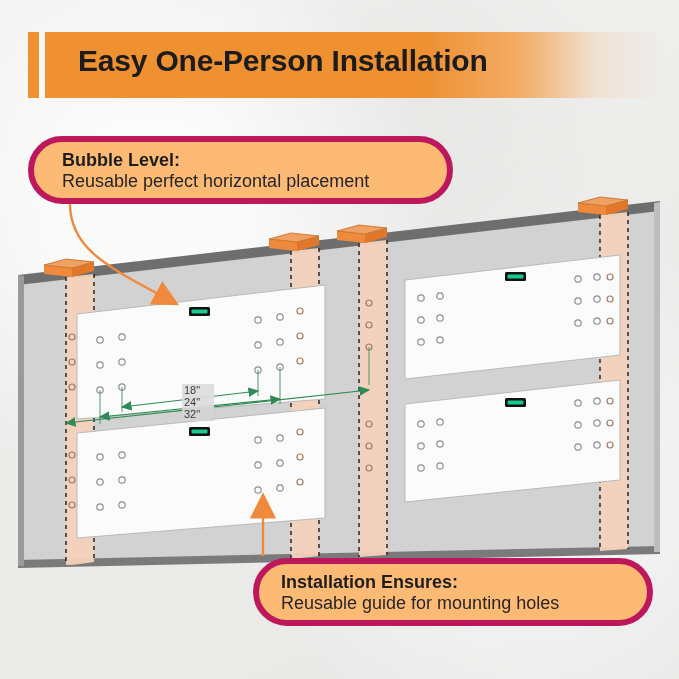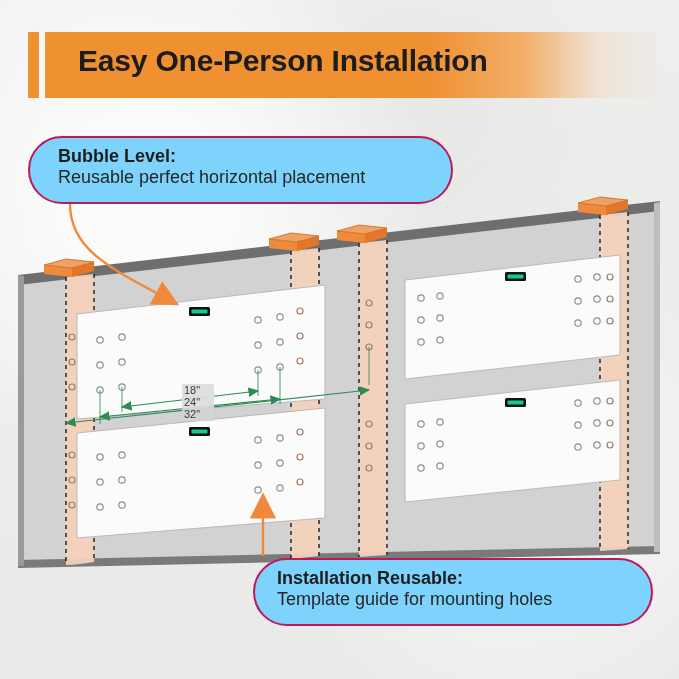--- a/index.html
+++ b/index.html
@@ -33,22 +33,22 @@
   }
   .hdr-title{
     position:absolute;left:72px;top:44px;
     font-size:30px;font-weight:bold;color:#1c1c1c;
     letter-spacing:-.2px;white-space:nowrap;margin-left:6px;
   }
 
   
   .callout{
     position:absolute;
-    background:#7dd3fc;
-    border:2px solid #be185d;
+    background:#fdba74;
+    border:6px solid #be185d;
     box-sizing:border-box;
   }
   .callout .c-title{
     font-size:18px;font-weight:bold;color:#1d1d1d;line-height:1.15;
   }
   .callout .c-sub{
     font-size:18px;font-weight:normal;color:#262626;line-height:1.2;
   }
   #callout-bubble{
     left:28px;top:136px;width:425px;height:68px;border-radius:34px;
@@ -318,17 +318,17 @@
 
     <path d="M263,556 L263,497" fill="none" stroke="#ef8a3c" stroke-width="2.4" marker-end="url(#orgArrow)"></path>
   </svg>
 
   <div class="callout" id="callout-bubble">
     <div class="c-title">Bubble Level:</div>
     <div class="c-sub">Reusable perfect horizontal placement</div>
   </div>
 
   <div class="callout" id="callout-template">
-    <div class="c-title">Installation Reusable:</div>
-    <div class="c-sub">Template guide for mounting holes</div>
+    <div class="c-title">Installation Ensures:</div>
+    <div class="c-sub">Reusable guide for mounting holes</div>
   </div>
 
 </div>
 
 </body></html>

